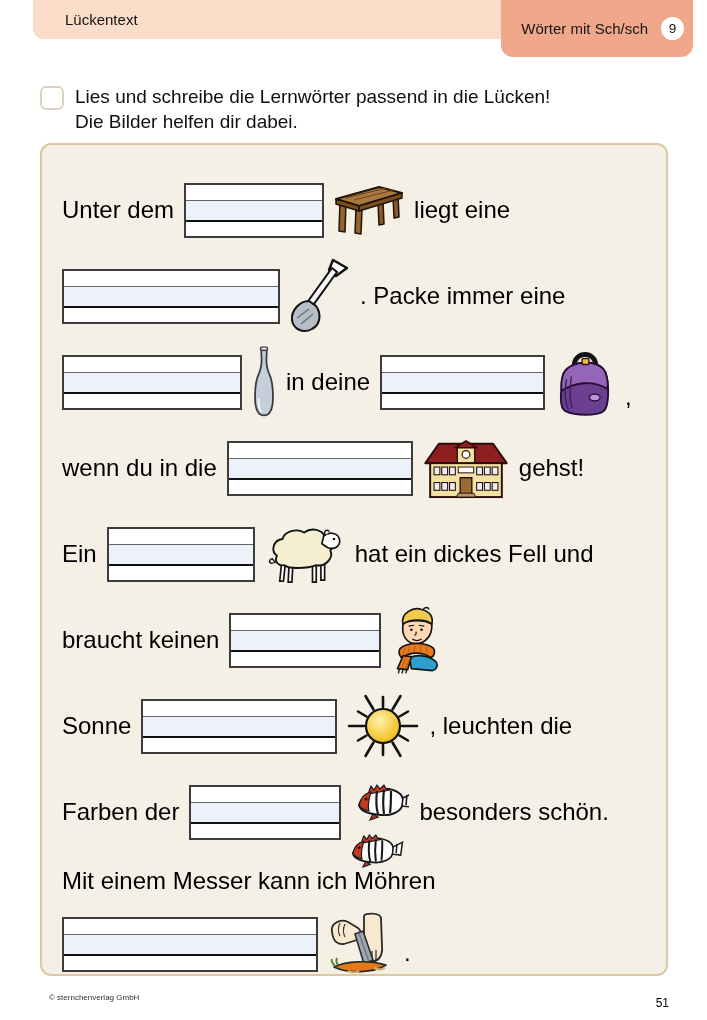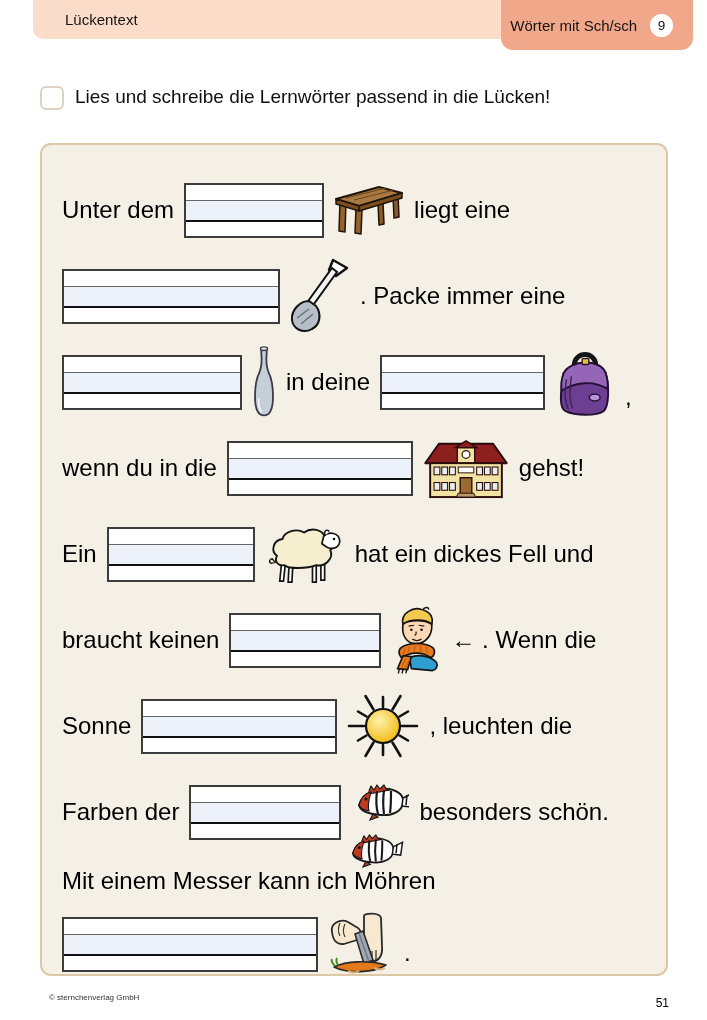--- a/index.html
+++ b/index.html
@@ -4,24 +4,24 @@
 <style>
   html,body{margin:0;padding:0;}
   body{
     width:707px;height:1020px;position:relative;overflow:hidden;
     background:#ffffff;font-family:"Liberation Sans",sans-serif;color:#000;
   }
   
   .hdr-bar{position:absolute;top:0;left:33px;right:26px;height:39px;
     background:#fbdcc9;border-radius:0 0 10px 10px;}
   .hdr-left-title{position:absolute;left:32px;top:11px;font-size:15px;color:#141414;}
-  .hdr-tab{position:absolute;top:0;left:501px;right:14px;height:50px;
+  .hdr-tab{position:absolute;top:0;left:501px;right:14px;height:57px;
     background:#f1a78a;border-radius:0 0 12px 12px;
     display:flex;align-items:center;justify-content:flex-end;gap:13px;
-    padding-right:20px;box-sizing:border-box;}
+    padding-right:9px;box-sizing:border-box;}
   .hdr-right-title{font-size:15px;color:#141414;white-space:nowrap;}
   .badge{width:23px;height:23px;border-radius:50%;background:#fff;flex:none;
     display:flex;align-items:center;justify-content:center;font-size:13.5px;color:#141414;}
   
   .instruction{position:absolute;top:84px;left:40px;display:flex;align-items:flex-start;}
   .checkbox{width:24px;height:24px;box-sizing:border-box;background:#fff;
     border:2px solid #ddd2c0;border-radius:6px;margin-top:2px;flex:none;}
   .instr-lines{margin-left:11px;font-size:19px;line-height:25px;color:#101010;}
   
   .panel{position:absolute;top:143px;left:40px;width:628px;height:833px;
@@ -51,20 +51,21 @@
 </div>
 <div class="hdr-tab">
   <span class="hdr-right-title">Wörter mit Sch/sch</span>
   <span class="badge">9</span>
 </div>
 
 <div class="instruction">
   <div class="checkbox"></div>
   <div class="instr-lines">
     <div>Lies und schreibe die Lernwörter passend in die Lücken!</div>
+    <div>Die Bilder helfen dir dabei.</div>
   </div>
 </div>
 
 <div class="panel">
 
   <div class="row">
     <span>Unter dem</span>
     <div class="blank" style="width:140px">
         <div class="l1"></div>
         <div class="l2"></div>
@@ -214,21 +215,20 @@
         <path d="M19,22 L25,21 M30,21 L36,22" stroke="#141414" stroke-width="1.2"></path>
         <path d="M27,28 C27.5,30 27,31.5 25.5,32" fill="none" stroke="#141414" stroke-width="1.2"></path>
         <path d="M23,36 C26,38 30,38 33,36" fill="none" stroke="#141414" stroke-width="1.4"></path>
         <path d="M10,46 C18,39 38,39 46,46 C48,50 47,54 43,56 C33,49 21,50 11,56 C8,52 8,49 10,46 Z" fill="#e8791e" stroke="#141414" stroke-width="1.8" stroke-linejoin="round"></path>
         <path d="M20,56 C30,52 42,54 49,61 C51,65 49,69 45,70 L22,68 Z" fill="#2f9fd0" stroke="#141414" stroke-width="1.8" stroke-linejoin="round"></path>
         <path d="M13,54 L22,55 L18,69 L7,68 Z" fill="#e8791e" stroke="#141414" stroke-width="1.8" stroke-linejoin="round"></path>
         <path d="M9,68 L8,73 M13,68.5 L12,73 M17,69 L16,73" stroke="#141414" stroke-width="1.5"></path>
         <path d="M15,46 L13,53 M20,44 L18,52 M26,43 L25,50 M32,43 L32,50 M38,44 L39,51 M16,57 L12,66 M20,58 L16,67" stroke="#b85c10" stroke-width="1.1" fill="none"></path>
       </svg>
     </span>
-    <span>← . Wenn die</span>
   </div>
 
   <div class="row">
     <span>Sonne</span>
     <div class="blank" style="width:196px">
         <div class="l1"></div>
         <div class="l2"></div>
         <div class="l3"></div>
       </div>
     <span class="icon" aria-label="sun">

